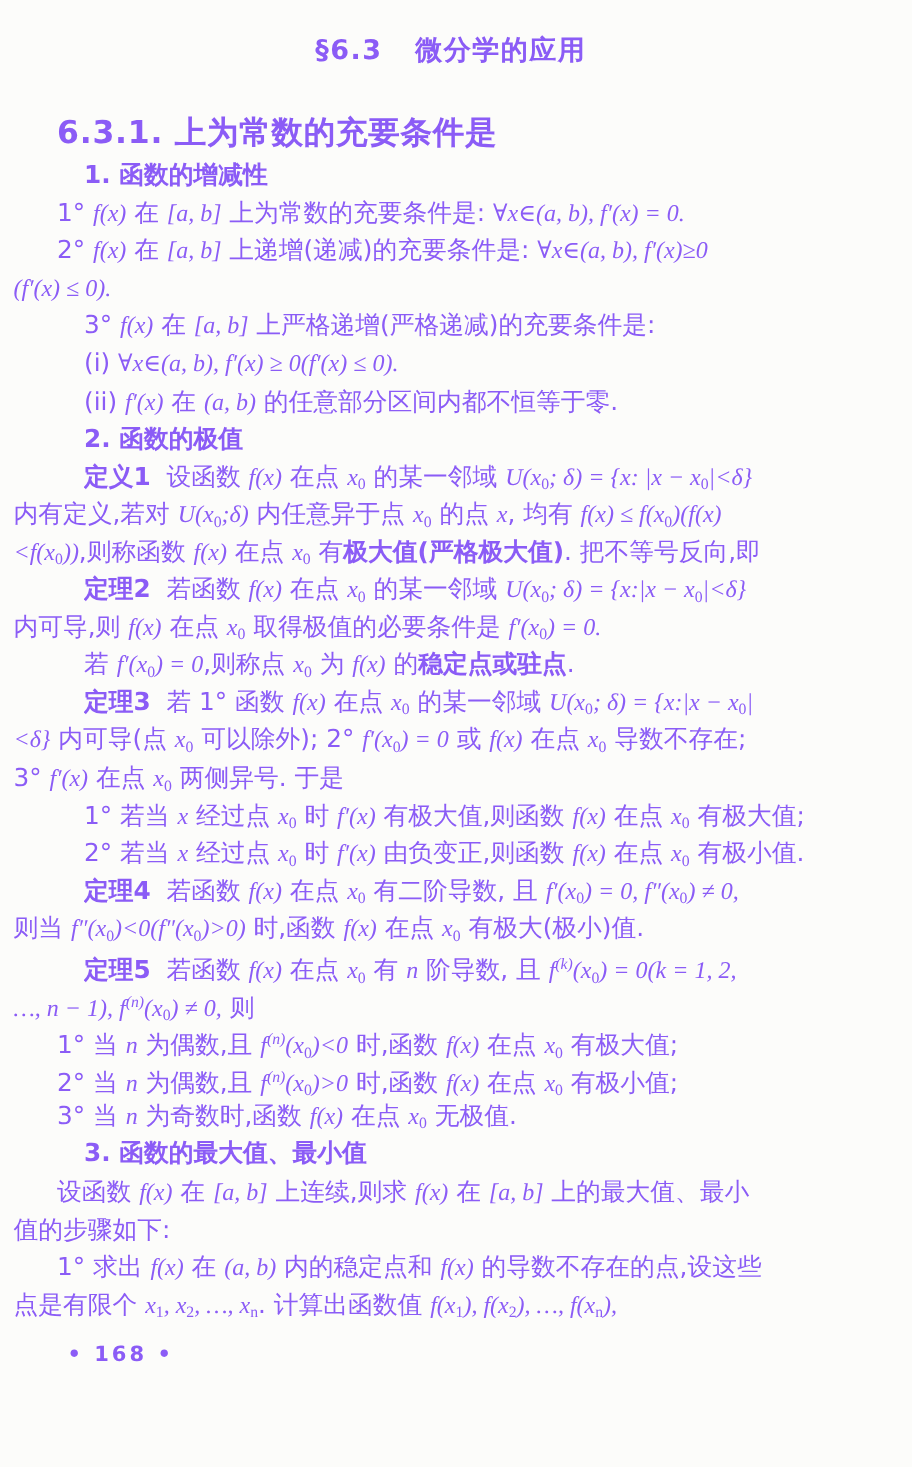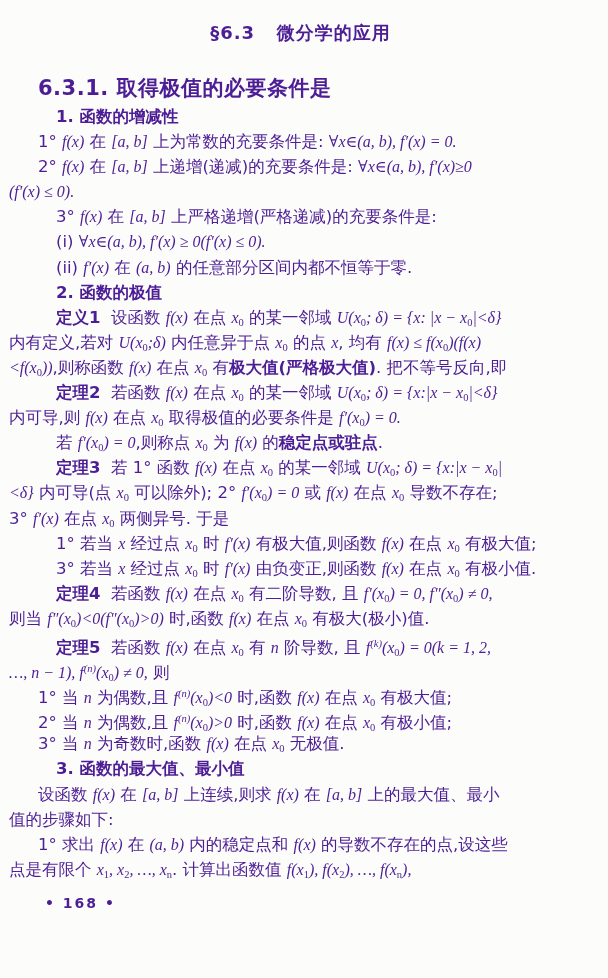--- a/index.html
+++ b/index.html
@@ -1,21 +1,21 @@
 <!DOCTYPE html>
 <html><head>
 <meta charset="utf-8">
 <style>
   html,body { margin:0; padding:0; background:#d8d8d4; }
   .page {
     position:relative;
     width:608px; height:978px;
     margin:0 auto;
     background:#fcfcfa;
-    color:#4c1d95;
+    color:#8b5cf6;
     box-sizing:border-box;
     padding:18px 16px 17px 9px;
     overflow:hidden;
     font-family:"DejaVu Sans","Liberation Sans",sans-serif;
   }
   .title {
     text-align:center;
     font-size:18px;
     font-weight:bold;
     letter-spacing:1px;
@@ -65,42 +65,42 @@
     letter-spacing:2px;
     white-space:pre;
   }
 </style>
 </head>
 <body>
 
 <div class="page">
   <div class="title">§6.3   微分学的应用</div>
 
-  <div class="section-heading">6.3.1. 取得极值的必要条件是</div>
+  <div class="section-heading">6.3.1. 上为常数的充要条件是</div>
 
   <div class="body-block">
       <div class="line ind2"><span class="b">1. 函数的增减性</span></div>
       <div class="line ind1"><span>1° </span><span class="m">f(x)</span><span> 在 </span><span class="m">[a, b]</span><span> 上为常数的充要条件是: </span><span class="m">∀x∈(a, b), f′(x) = 0.</span></div>
       <div class="line ind1"><span>2° </span><span class="m">f(x)</span><span> 在 </span><span class="m">[a, b]</span><span> 上递增(递减)的充要条件是: </span><span class="m">∀x∈(a, b), f′(x)≥0</span></div>
       <div class="line ind0"><span class="m">(f′(x) ≤ 0).</span></div>
       <div class="line ind2"><span>3° </span><span class="m">f(x)</span><span> 在 </span><span class="m">[a, b]</span><span> 上严格递增(严格递减)的充要条件是:</span></div>
       <div class="line ind2"><span>(i) </span><span class="m">∀x∈(a, b), f′(x) ≥ 0(f′(x) ≤ 0).</span></div>
       <div class="line ind2"><span>(ii) </span><span class="m">f′(x)</span><span> 在 </span><span class="m">(a, b)</span><span> 的任意部分区间内都不恒等于零.</span></div>
       <div class="line ind2"><span class="b">2. 函数的极值</span></div>
       <div class="line ind2"><span class="b">定义1</span><span>  设函数 </span><span class="m">f(x)</span><span> 在点 </span><span class="m">x</span><span class="sub">0</span><span> 的某一邻域 </span><span class="m">U(x</span><span class="sub">0</span><span class="m">; δ) = {x: |x − x</span><span class="sub">0</span><span class="m">|&lt;δ}</span></div>
       <div class="line ind0"><span>内有定义,若对 </span><span class="m">U(x</span><span class="sub">0</span><span class="m">;δ)</span><span> 内任意异于点 </span><span class="m">x</span><span class="sub">0</span><span> 的点 </span><span class="m">x</span><span>, 均有 </span><span class="m">f(x) ≤ f(x</span><span class="sub">0</span><span class="m">)(f(x)</span></div>
       <div class="line ind0"><span class="m">&lt;f(x</span><span class="sub">0</span><span class="m">))</span><span>,则称函数 </span><span class="m">f(x)</span><span> 在点 </span><span class="m">x</span><span class="sub">0</span><span> 有</span><span class="b">极大值(严格极大值)</span><span>. 把不等号反向,即</span></div>
       <div class="line ind2"><span class="b">定理2</span><span>  若函数 </span><span class="m">f(x)</span><span> 在点 </span><span class="m">x</span><span class="sub">0</span><span> 的某一邻域 </span><span class="m">U(x</span><span class="sub">0</span><span class="m">; δ) = {x:|x − x</span><span class="sub">0</span><span class="m">|&lt;δ}</span></div>
       <div class="line ind0"><span>内可导,则 </span><span class="m">f(x)</span><span> 在点 </span><span class="m">x</span><span class="sub">0</span><span> 取得极值的必要条件是 </span><span class="m">f′(x</span><span class="sub">0</span><span class="m">) = 0.</span></div>
       <div class="line ind2"><span>若 </span><span class="m">f′(x</span><span class="sub">0</span><span class="m">) = 0</span><span>,则称点 </span><span class="m">x</span><span class="sub">0</span><span> 为 </span><span class="m">f(x)</span><span> 的</span><span class="b">稳定点或驻点</span><span>.</span></div>
       <div class="line ind2"><span class="b">定理3</span><span>  若 1° 函数 </span><span class="m">f(x)</span><span> 在点 </span><span class="m">x</span><span class="sub">0</span><span> 的某一邻域 </span><span class="m">U(x</span><span class="sub">0</span><span class="m">; δ) = {x:|x − x</span><span class="sub">0</span><span class="m">|</span></div>
       <div class="line ind0"><span class="m">&lt;δ}</span><span> 内可导(点 </span><span class="m">x</span><span class="sub">0</span><span> 可以除外); 2° </span><span class="m">f′(x</span><span class="sub">0</span><span class="m">) = 0</span><span> 或 </span><span class="m">f(x)</span><span> 在点 </span><span class="m">x</span><span class="sub">0</span><span> 导数不存在;</span></div>
       <div class="line ind0"><span>3° </span><span class="m">f′(x)</span><span> 在点 </span><span class="m">x</span><span class="sub">0</span><span> 两侧异号. 于是</span></div>
       <div class="line ind2"><span>1° 若当 </span><span class="m">x</span><span> 经过点 </span><span class="m">x</span><span class="sub">0</span><span> 时 </span><span class="m">f′(x)</span><span> 有极大值,则函数 </span><span class="m">f(x)</span><span> 在点 </span><span class="m">x</span><span class="sub">0</span><span> 有极大值;</span></div>
-      <div class="line ind2"><span>3° 若当 </span><span class="m">x</span><span> 经过点 </span><span class="m">x</span><span class="sub">0</span><span> 时 </span><span class="m">f′(x)</span><span> 由负变正,则函数 </span><span class="m">f(x)</span><span> 在点 </span><span class="m">x</span><span class="sub">0</span><span> 有极小值.</span></div>
+      <div class="line ind2"><span>2° 若当 </span><span class="m">x</span><span> 经过点 </span><span class="m">x</span><span class="sub">0</span><span> 时 </span><span class="m">f′(x)</span><span> 由负变正,则函数 </span><span class="m">f(x)</span><span> 在点 </span><span class="m">x</span><span class="sub">0</span><span> 有极小值.</span></div>
       <div class="line ind2"><span class="b">定理4</span><span>  若函数 </span><span class="m">f(x)</span><span> 在点 </span><span class="m">x</span><span class="sub">0</span><span> 有二阶导数, 且 </span><span class="m">f′(x</span><span class="sub">0</span><span class="m">) = 0, f″(x</span><span class="sub">0</span><span class="m">) ≠ 0,</span></div>
       <div class="line ind0"><span>则当 </span><span class="m">f″(x</span><span class="sub">0</span><span class="m">)&lt;0(f″(x</span><span class="sub">0</span><span class="m">)&gt;0)</span><span> 时,函数 </span><span class="m">f(x)</span><span> 在点 </span><span class="m">x</span><span class="sub">0</span><span> 有极大(极小)值.</span></div>
       <div class="line ind2"><span class="b">定理5</span><span>  若函数 </span><span class="m">f(x)</span><span> 在点 </span><span class="m">x</span><span class="sub">0</span><span> 有 </span><span class="m">n</span><span> 阶导数, 且 </span><span class="m">f</span><span class="sup">(k)</span><span class="m">(x</span><span class="sub">0</span><span class="m">) = 0(k = 1, 2,</span></div>
       <div class="line ind0"><span class="m">…, n − 1), f</span><span class="sup">(n)</span><span class="m">(x</span><span class="sub">0</span><span class="m">) ≠ 0,</span><span> 则</span></div>
       <div class="line ind1"><span>1° 当 </span><span class="m">n</span><span> 为偶数,且 </span><span class="m">f</span><span class="sup">(n)</span><span class="m">(x</span><span class="sub">0</span><span class="m">)&lt;0</span><span> 时,函数 </span><span class="m">f(x)</span><span> 在点 </span><span class="m">x</span><span class="sub">0</span><span> 有极大值;</span></div>
       <div class="line ind1"><span>2° 当 </span><span class="m">n</span><span> 为偶数,且 </span><span class="m">f</span><span class="sup">(n)</span><span class="m">(x</span><span class="sub">0</span><span class="m">)&gt;0</span><span> 时,函数 </span><span class="m">f(x)</span><span> 在点 </span><span class="m">x</span><span class="sub">0</span><span> 有极小值;</span></div>
       <div class="line ind1"><span>3° 当 </span><span class="m">n</span><span> 为奇数时,函数 </span><span class="m">f(x)</span><span> 在点 </span><span class="m">x</span><span class="sub">0</span><span> 无极值.</span></div>
       <div class="line ind2"><span class="b">3. 函数的最大值、最小值</span></div>
       <div class="line ind1"><span>设函数 </span><span class="m">f(x)</span><span> 在 </span><span class="m">[a, b]</span><span> 上连续,则求 </span><span class="m">f(x)</span><span> 在 </span><span class="m">[a, b]</span><span> 上的最大值、最小</span></div>
       <div class="line ind0"><span>值的步骤如下:</span></div>

